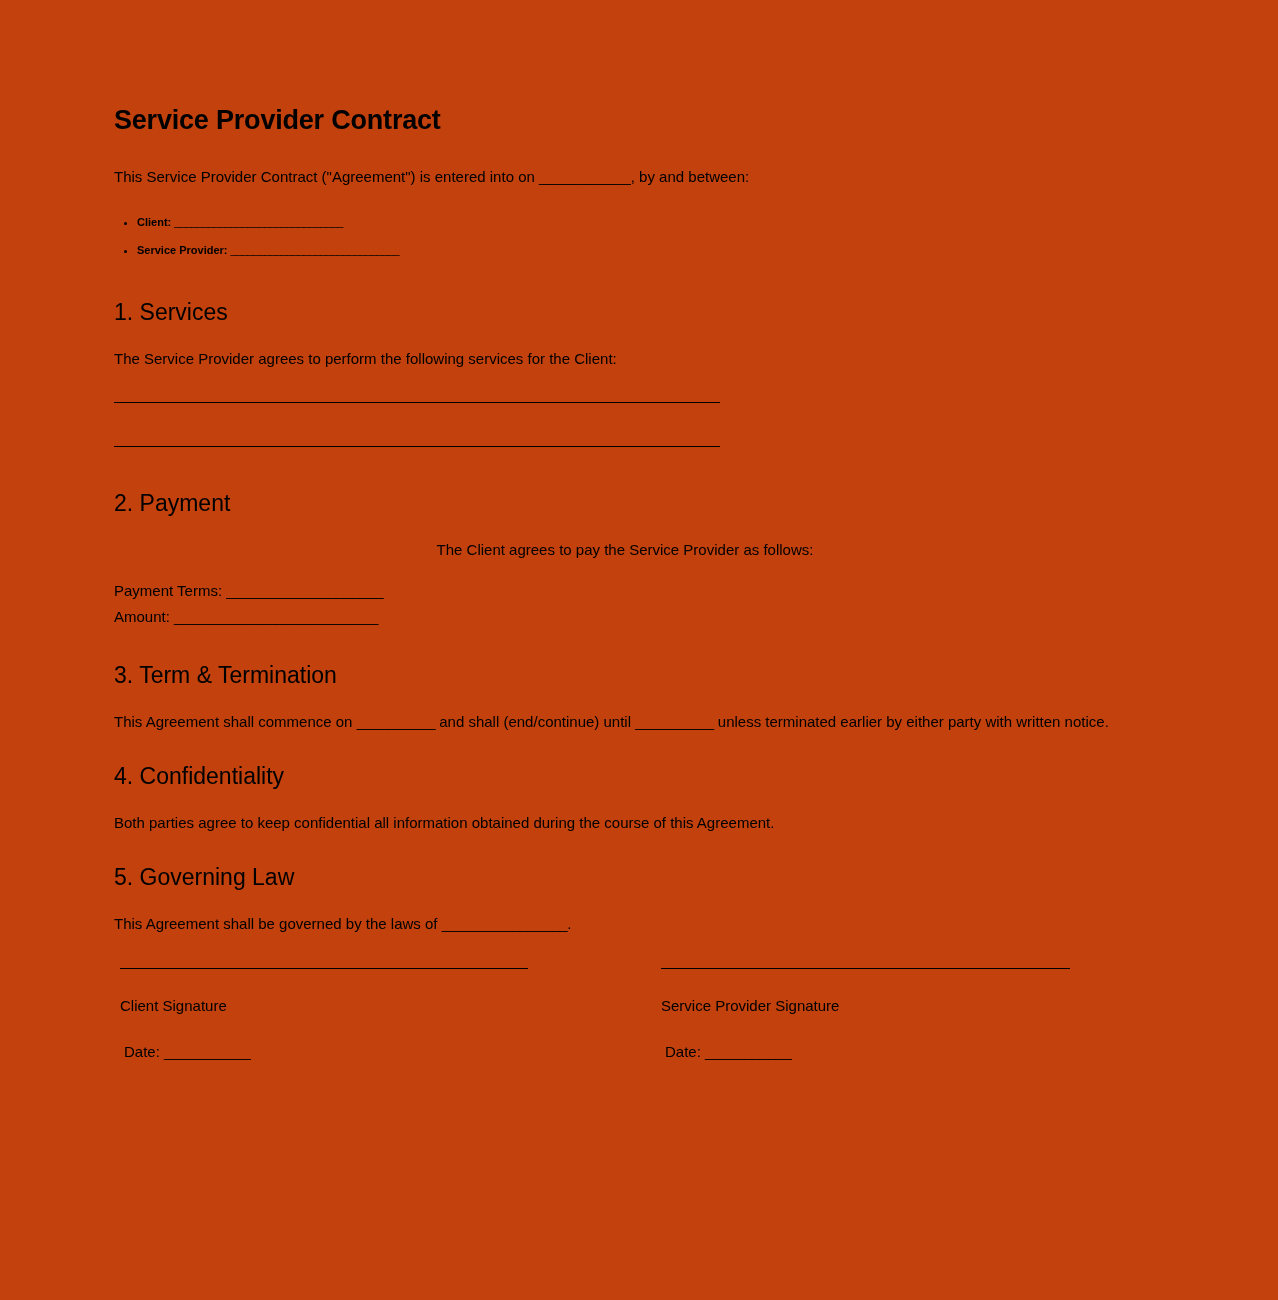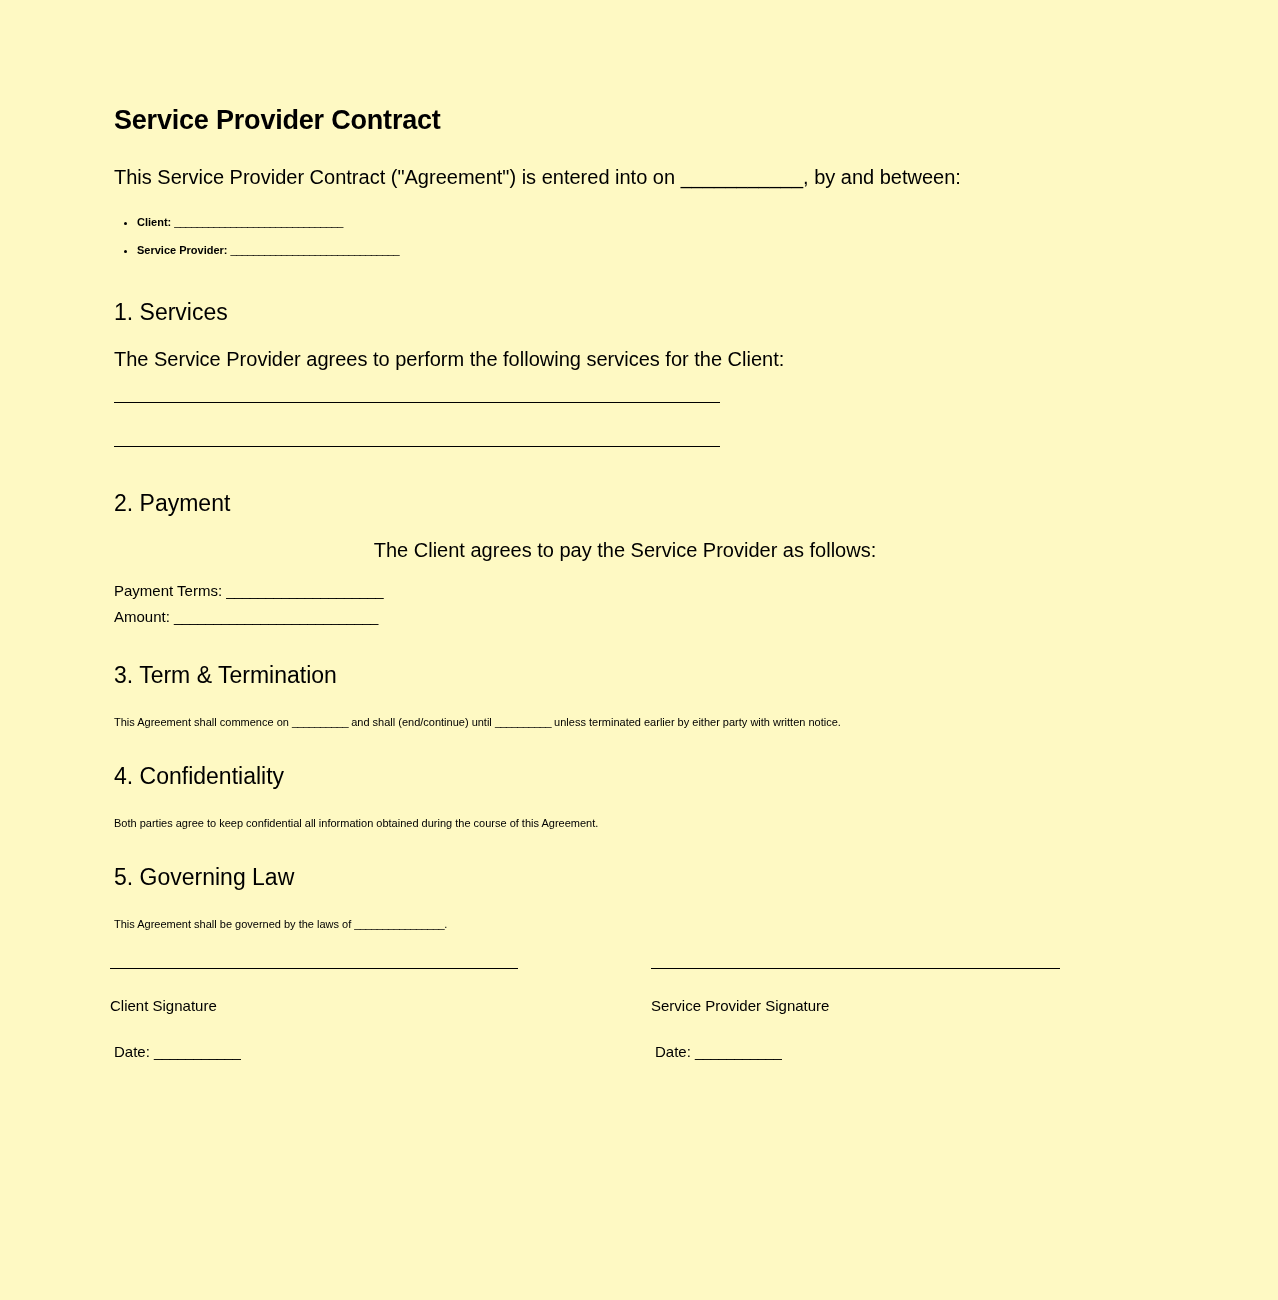--- a/index.html
+++ b/index.html
@@ -11,33 +11,33 @@
     width: 1278px;
     height: 1300px;
     font-family: "Liberation Sans", sans-serif;
     color: #000000;
     -webkit-font-smoothing: none;
   }
   .page {
     position: relative;
     width: 1278px;
     height: 1300px;
-    background: #fef9c3;
+    background: #c2410c;
     box-sizing: border-box;
     padding: 104px 142px 0 114px;
   }
   .doc-title {
     font-size: 27px;
     font-weight: bold;
     line-height: 1.2;
     margin: 0 0 28px 0;
     letter-spacing: -0.2px;
   }
   .para {
-    font-size: 20px;
+    font-size: 15px;
     line-height: 26px;
     margin: 0 0 18px 0;
   }
   .party-list {
     list-style: disc;
     margin: 0 0 36px 0;
     padding-left: 23px;
   }
   .party-list li {
     font-size: 11px;
@@ -71,30 +71,30 @@
   }
   .rule-gap-1 { margin-top: 30px; }
   .rule-gap-2 { margin-top: 43px; }
   .field-line {
     font-size: 15px;
     line-height: 26px;
     margin: 0 0 20px 0;
   }
   .field-line .blank { letter-spacing: -0.5px; }
   .body-wide {
-    font-size: 11px;
+    font-size: 15px;
     line-height: 26px;
     margin: 0;
     max-width: 1022px;
   }
   .body-wide .blank { letter-spacing: -0.5px; }
 
   .sig-block {
     position: absolute;
-    left: 110px;
+    left: 120px;
     top: 968px;
     width: 1022px;
   }
   .sig-row {
     display: flex;
   }
   .sig-col {
     position: relative;
   }
   .sig-col.left  { width: 541px; }

